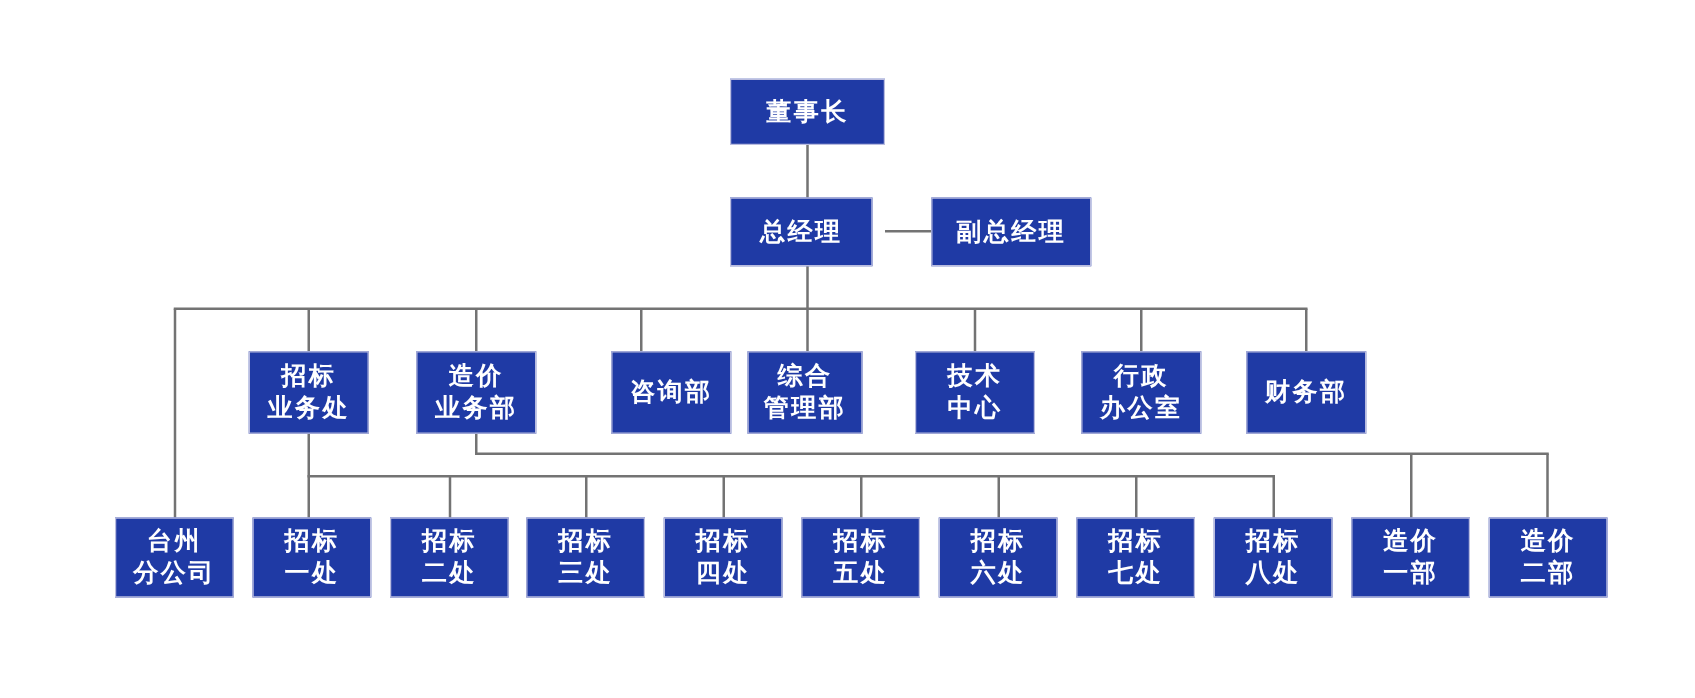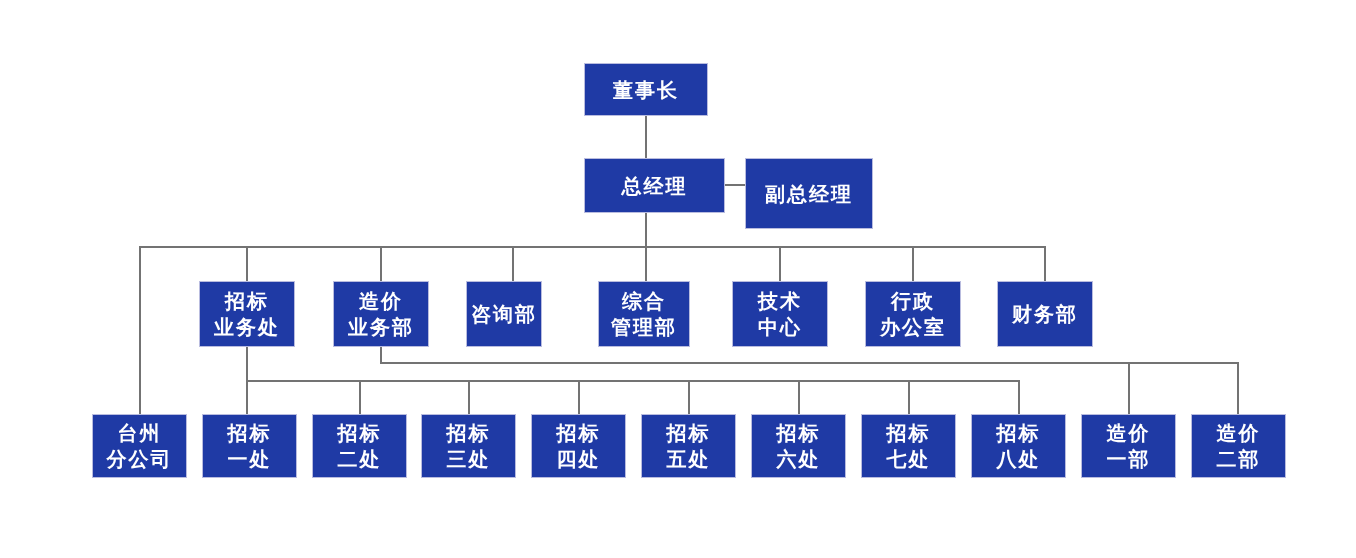--- a/index.html
+++ b/index.html
@@ -75,28 +75,28 @@
   <div class="connector v" style="left:359px;top:381px;height:33px"></div>
   <div class="connector v" style="left:468px;top:381px;height:33px"></div>
   <div class="connector v" style="left:578px;top:381px;height:33px"></div>
   <div class="connector v" style="left:688px;top:381px;height:33px"></div>
   <div class="connector v" style="left:798px;top:381px;height:33px"></div>
   <div class="connector v" style="left:908px;top:381px;height:33px"></div>
   <div class="connector v" style="left:1018px;top:381px;height:33px"></div>
 
   <div class="node" style="left:584px;top:63px;width:124px;height:53px">董事长</div>
 
-  <div class="node" style="left:584px;top:158px;width:141px;height:55px">总经理</div>
-  <div class="node" style="left:745px;top:158px;width:128px;height:71px">副总经理</div>
+  <div class="node" style="left:584px;top:158px;width:114px;height:55px">总经理</div>
+  <div class="node" style="left:745px;top:158px;width:128px;height:55px">副总经理</div>
 
   <div class="node" style="left:199px;top:281px;width:96px;height:66px">招标
 业务处</div>
   <div class="node" style="left:333px;top:281px;width:96px;height:66px">造价
 业务部</div>
-  <div class="node" style="left:466px;top:281px;width:76px;height:66px">咨询部</div>
+  <div class="node" style="left:489px;top:281px;width:96px;height:66px">咨询部</div>
   <div class="node" style="left:598px;top:281px;width:92px;height:66px">综合
 管理部</div>
   <div class="node" style="left:865px;top:281px;width:96px;height:66px">行政
 办公室</div>
   <div class="node" style="left:732px;top:281px;width:96px;height:66px">技术
 中心</div>
   <div class="node" style="left:92px;top:414px;width:95px;height:64px">台州
 分公司</div>
 
   <div class="node" style="left:997px;top:281px;width:96px;height:66px">财务部</div>

